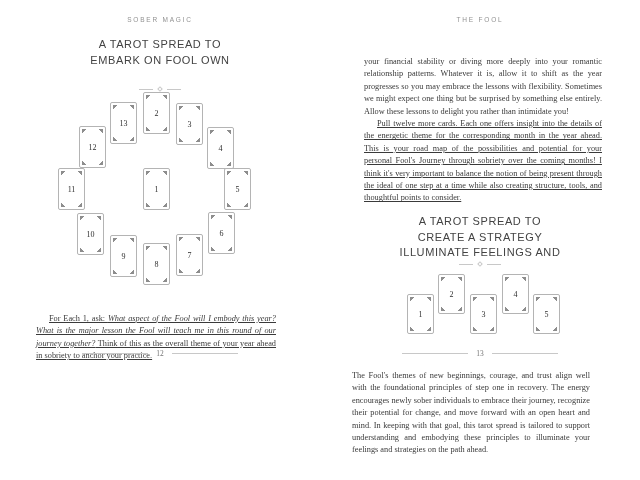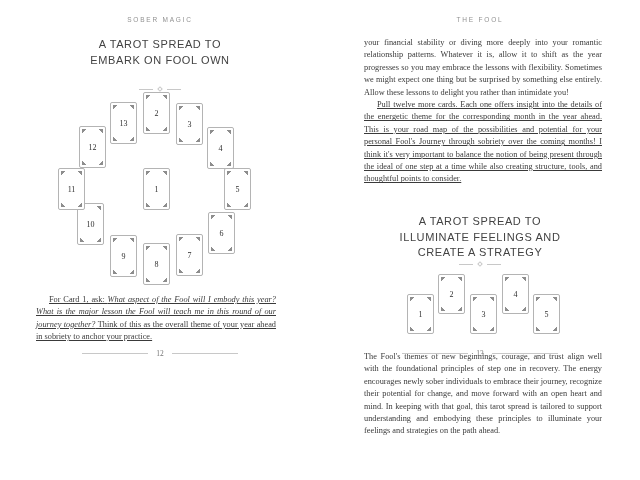--- a/index.html
+++ b/index.html
@@ -59,36 +59,37 @@
     background-repeat:no-repeat;
     background-position:2px 2px, calc(100% - 2px) 2px, calc(100% - 2px) calc(100% - 2px), 2px calc(100% - 2px);
   }
   .card-l{height:42px;}
   .card-r{height:40px;}
 
   
   .lc1{left:143px;top:168px;} .lc2{left:143px;top:92px;}  .lc3{left:176px;top:103px;}
   .lc4{left:207px;top:127px;} .lc5{left:224px;top:168px;} .lc6{left:208px;top:212px;}
   .lc7{left:176px;top:234px;} .lc8{left:143px;top:243px;} .lc9{left:110px;top:235px;}
-  .lc10{left:77px;top:203px;} .lc11{left:58px;top:168px;} .lc12{left:79px;top:126px;}
+  .lc10{left:77px;top:213px;} .lc11{left:58px;top:168px;} .lc12{left:79px;top:126px;}
   .lc13{left:110px;top:102px;}
 
   
   .rc1{left:87px;top:294px;}  .rc2{left:118px;top:274px;} .rc3{left:150px;top:294px;}
   .rc4{left:182px;top:274px;} .rc5{left:213px;top:294px;}
 
   .body-text{
     position:absolute;font-size:8.3px;line-height:12.4px;text-align:justify;
     color:var(--body-text);
+    margin-top:19px;
   }
   .body-text p{margin:0;text-align:justify;}
   .body-text p.indent{text-indent:13px;text-decoration:underline;}
   .left-body{left:36px;top:294px;width:240px;}
   .right-body-top{left:44px;top:37px;width:238px;}
-  .right-body-bottom{left:44px;top:351px;width:238px;}
+  .right-body-bottom{left:32px;top:351px;width:238px;}
 
   .footer{
     position:absolute;bottom:19px;left:0;width:100%;
     display:flex;align-items:center;justify-content:center;gap:8px;
   }
   .footer .rule{width:66px;height:1px;background:var(--rule-color);}
   .footer .pagenum{
     font-family:"Liberation Serif",serif;font-size:7.5px;color:var(--page-number-text);
   }
 </style>
@@ -147,42 +148,42 @@
         </div>
       <div class="card card-l lc12">
           <span>12</span>
         </div>
       <div class="card card-l lc13">
           <span>13</span>
         </div>
     </div>
 
     <div class="body-text left-body">
-      <p class="indent"><span>For Card 1, ask: </span><em>What aspect of the Fool will I embody this year? What is the major lesson the Fool will teach me in this round of our journey together?</em><span> Think of this as the overall theme of your year ahead in sobriety to anchor your practice.</span></p>
+      <p class="indent"><span>For Each 1, ask: </span><em>What aspect of the Fool will I embody this year? What is the major lesson the Fool will teach me in this round of our journey together?</em><span> Think of this as the overall theme of your year ahead in sobriety to anchor your practice.</span></p>
     </div>
 
     <div class="footer">
       <span class="rule"></span>
       <span class="pagenum">12</span>
       <span class="rule"></span>
     </div>
   </section>
 
   <section class="page page-right">
     <div class="running-head">THE FOOL</div>
 
     <div class="body-text right-body-top">
       <p>your financial stability or diving more deeply into your romantic relationship patterns. Whatever it is, allow it to shift as the year progresses so you may embrace the lessons with flexibility. Sometimes we might expect one thing but be surprised by something else entirely. Allow these lessons to delight you rather than intimidate you!</p>
       <p class="indent">Pull twelve more cards. Each one offers insight into the details of the energetic theme for the corresponding month in the year ahead. This is your road map of the possibilities and potential for your personal Fool's Journey through sobriety over the coming months! I think it's very important to balance the notion of being present through the ideal of one step at a time while also creating structure, tools, and thoughtful points to consider.</p>
     </div>
 
     <h2 class="heading heading-2">
       <span>A TAROT SPREAD TO</span>
+      <span>CREATE A STRATEGY</span>
       <span>ILLUMINATE FEELINGS AND</span>
-      <span>CREATE A STRATEGY</span>
     </h2>
 
     <div class="ornament ornament-right">
       <span class="orn-line"></span>
       <span class="orn-diamond"></span>
       <span class="orn-line"></span>
     </div>
 
     <div>
       <div class="card card-r rc1">

